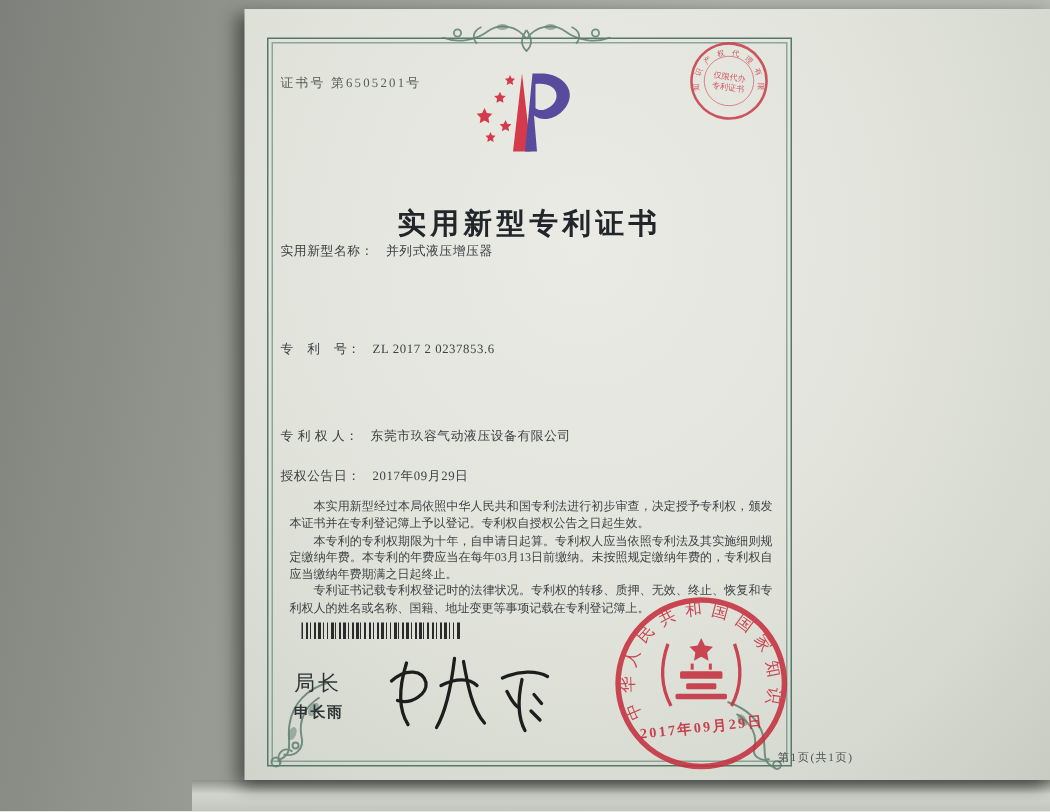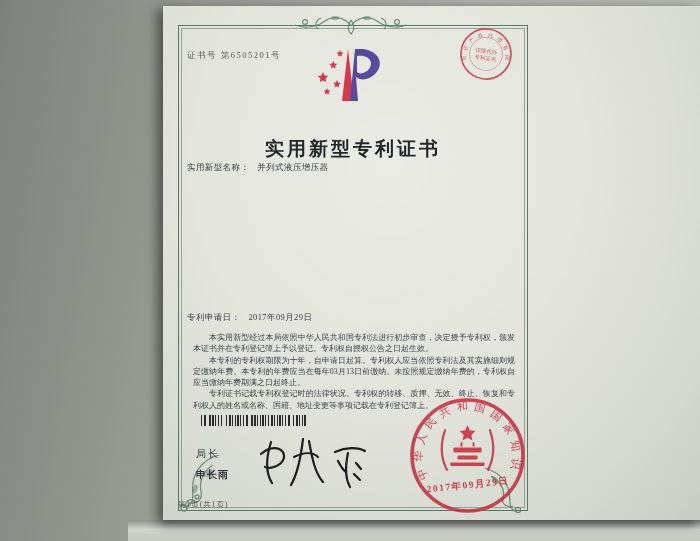--- a/index.html
+++ b/index.html
@@ -55,32 +55,32 @@
     font-size:8px;line-height:11.3px;color:#3e4346;text-align:justify;
   }
   .legal p{margin:0;text-indent:16px;}
   .barcode{
     position:absolute;left:38px;top:409px;width:106px;height:11px;
     background:repeating-linear-gradient(90deg,
       #2b2b2b 0,#2b2b2b 1.1px,transparent 1.1px,transparent 2.7px,
       #2b2b2b 2.7px,#2b2b2b 4.6px,transparent 4.6px,transparent 5.7px,
       #2b2b2b 5.7px,#2b2b2b 6.4px,transparent 6.4px,transparent 8.4px);
   }
-  .director-title{position:absolute;left:33px;top:441px;font-size:10px;color:#2e3336;letter-spacing:2px;}
+  .director-title{position:absolute;left:33px;top:441px;font-size:14px;color:#2e3336;letter-spacing:2px;}
   .director-name{position:absolute;left:33px;top:462px;font-size:10px;color:#2e3336;letter-spacing:1px;font-weight:bold;}
   .signature{position:absolute;left:88px;top:424px;width:120px;height:64px;}
   .official-seal{position:absolute;left:244px;top:389px;width:121px;height:121px;opacity:.88;}
   .seal-date{
     position:absolute;left:225px;top:473px;width:160px;text-align:center;
     transform:rotate(-6deg);color:var(--seal-red);
     font-size:9.5px;letter-spacing:1.5px;font-weight:bold;opacity:.9;
   }
   .agency-seal{position:absolute;left:295px;top:20px;width:56px;height:56px;transform:rotate(8deg);opacity:.8;}
   .page-footer{
-    position:absolute;left:15px;top:494px;width:391px;text-align:left;
+    position:absolute;left:15px;top:494px;width:391px;text-align:right;
     font-size:7.5px;color:#4c524e;letter-spacing:1px;
   }
   .ornament{position:absolute;}
   .orn-top{left:122px;top:4px;width:132px;height:28px;}
   .orn-bl{left:10px;top:445px;width:50px;height:62px;}
   .orn-br{left:318px;top:460px;width:46px;height:48px;}
 </style>
 </head>
 <body>
 
@@ -147,22 +147,28 @@
         <path d="M18,44 l1,2.2 2.4,.3 -1.7,1.7 .4,2.4 -2.1,-1.1 -2.1,1.1 .4,-2.4 -1.7,-1.7 2.4,-.3 Z"></path>
         <path d="M31,6 l1,2.2 2.4,.3 -1.7,1.7 .4,2.4 -2.1,-1.1 -2.1,1.1 .4,-2.4 -1.7,-1.7 2.4,-.3 Z"></path>
       </g>
     </svg>
 
     <div class="title">实用新型专利证书</div>
 
     <div class="field f0">
       <span class="lbl">实用新型名称：</span><span class="val">并列式液压增压器</span>
     </div>
+    <div class="field f2">
+      <span class="lbl">专　利　号：</span><span class="val">ZL 2017 2 0237853.6</span>
+    </div>
+    <div class="field f4">
+      <span class="lbl">专 利 权 人：</span><span class="val">东莞市玖容气动液压设备有限公司</span>
+    </div>
     <div class="field f5">
-      <span class="lbl">专利申请日：</span><span class="val">2017年09月29日</span>
+      <span class="lbl">授权公告日：</span><span class="val">2017年09月29日</span>
     </div>
 
     <div class="legal">
       <p>本实用新型经过本局依照中华人民共和国专利法进行初步审查，决定授予专利权，颁发本证书并在专利登记簿上予以登记。专利权自授权公告之日起生效。</p>
       <p>本专利的专利权期限为十年，自申请日起算。专利权人应当依照专利法及其实施细则规定缴纳年费。本专利的年费应当在每年03月13日前缴纳。未按照规定缴纳年费的，专利权自应当缴纳年费期满之日起终止。</p>
       <p>专利证书记载专利权登记时的法律状况。专利权的转移、质押、无效、终止、恢复和专利权人的姓名或名称、国籍、地址变更等事项记载在专利登记簿上。</p>
     </div>
 
     <div class="barcode"></div>
 

